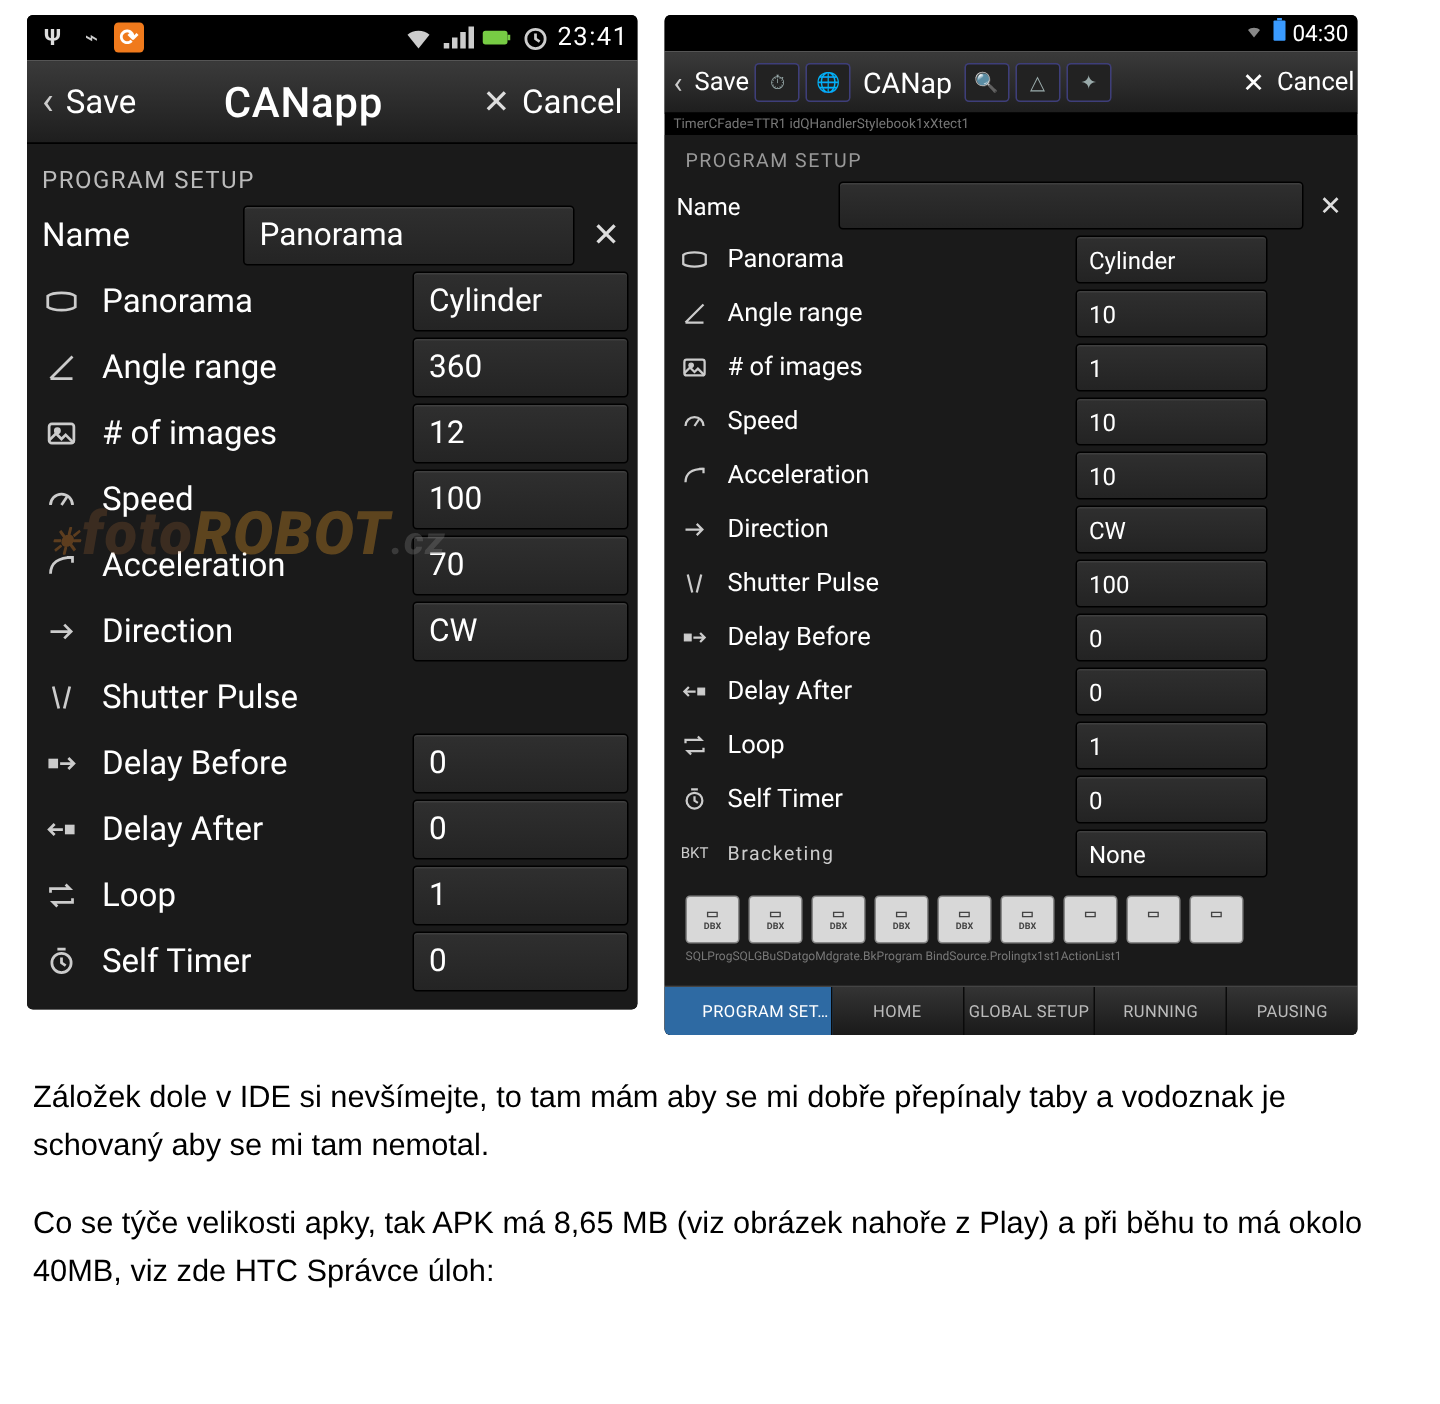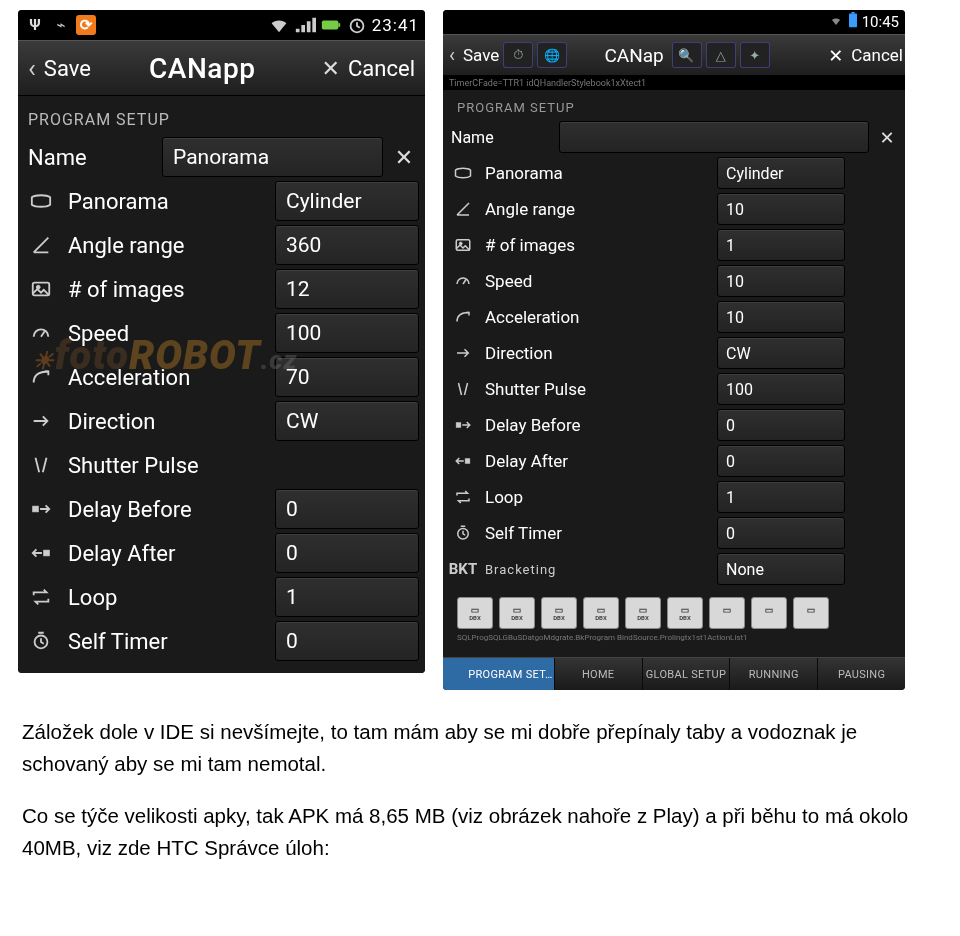--- a/index.html
+++ b/index.html
@@ -123,21 +123,21 @@
     height:40px;
     background:linear-gradient(#3a3a3a,#1e1e1e);
     border-top:1px solid #555;
     border-bottom:1px solid #000;
     display:flex; align-items:center;
     padding:0 2px; gap:4px;
     font-size:17px;
   }
   .hdrR .chev { font-size:20px; color:#ccc; padding:0 4px;}
   .hdrR .hb { width:28px; height:24px; border:1px solid #6a6aff66; border-radius:3px; display:flex;align-items:center;justify-content:center; font-size:13px; color:#9aa; background:#222;}
-  .hdrR .title { flex:0 0 auto; font-size:19px; padding:0 4px;margin-left:29px;}
+  .hdrR .title { flex:0 0 auto; font-size:19px; padding:0 4px;}
   .hdrR .spacer { flex:1;}
   .hdrR .x { font-size:18px; padding:0 4px;}
   .debugR { font-size:9px; color:#777; padding:2px 6px 0 6px; height:12px; overflow:hidden; white-space:nowrap;}
   .secR { color:#999; font-size:13px; letter-spacing:1px; padding:10px 8px 4px 8px;}
   .contentR { background:#1a1a1a; padding:0 6px 6px 6px;}
   .rowR {
     display:flex; align-items:center;
     height:36px; gap:6px;
   }
   .lblR {
@@ -398,21 +398,21 @@
           <svg width="16" height="12" viewBox="0 0 24 24">
               <path d="M12 20l8-10c-4-4-12-4-16 0z" fill="#888"></path>
             </svg>
         </span>
         <span class="batt">
           <svg width="10" height="16" viewBox="0 0 12 20">
               <rect x="1" y="2" width="10" height="17" rx="1" fill="#3a9bff"></rect>
               <rect x="4" y="0" width="4" height="2" fill="#3a9bff"></rect>
             </svg>
         </span>
-        <span class="time">10:45</span>
+        <span class="time">04:30</span>
       </div>
 
       <div class="hdrR">
         <span class="chev">‹</span>
         <span>Save</span>
         <span class="hb">⏱</span>
         <span class="hb">🌐</span>
         <span class="title">CANap</span>
         <span class="hb">🔍</span>
         <span class="hb">△</span>
@@ -557,21 +557,21 @@
                     <path d="M12 9v4l3 2M9 3h6" stroke="currentColor" stroke-width="2" fill="none"></path>
                   </svg>
                 </div>
                 <span class="txtR">Self Timer</span>
               </div>
               <div class="valR short">0</div>
             </div>
             <div class="rowR">
               <div class="lblR">
                 <div class="iconR">
-                  <span style="font-size:15px;font-weight:bold">BKT</span>
+                  <span style="font-size:10px;font-weight:normal">BKT</span>
                 </div>
                 <span class="txtR bkt">Bracketing</span>
               </div>
               <div class="valR short">None</div>
             </div>
           </div>
 
         <div class="dbxRow" id="dbxRow">
             <div class="dbx">
               <div class="top">▭</div>

